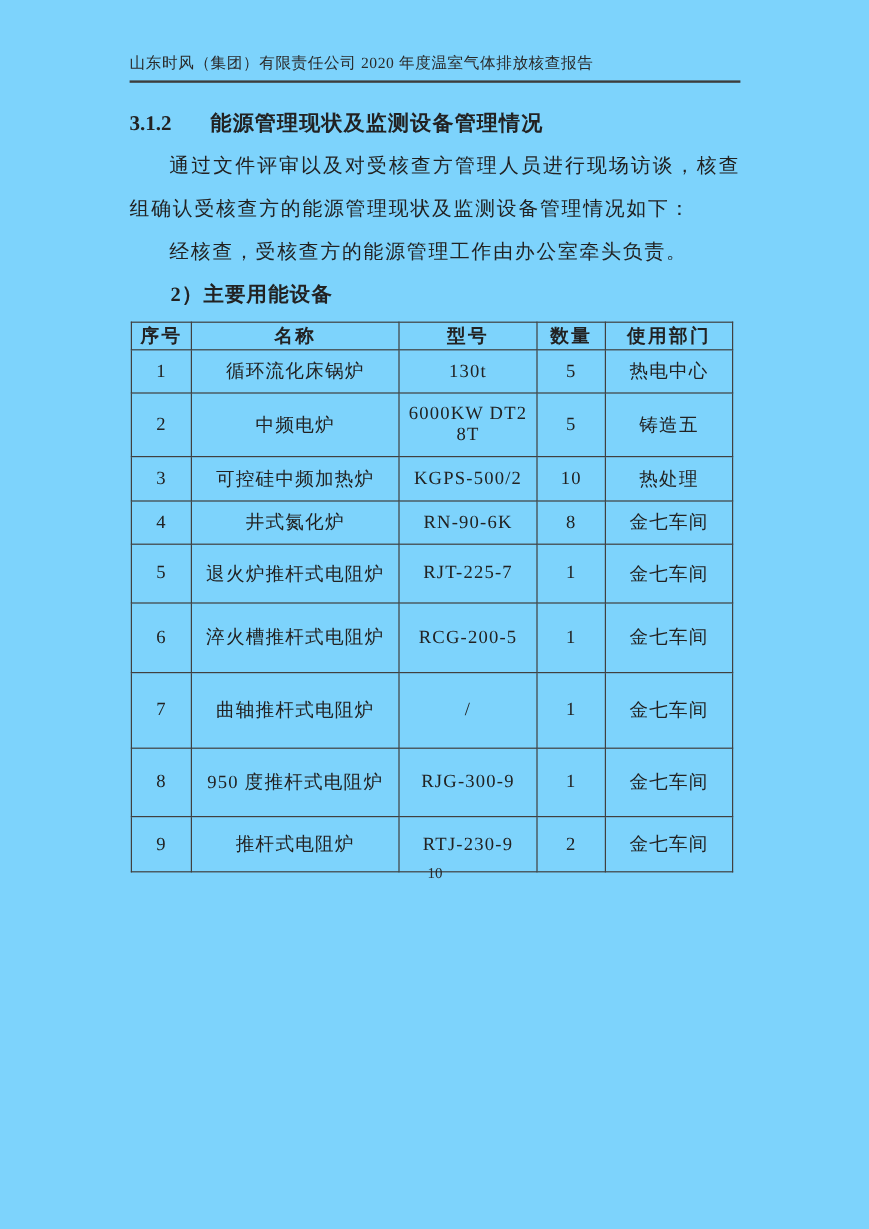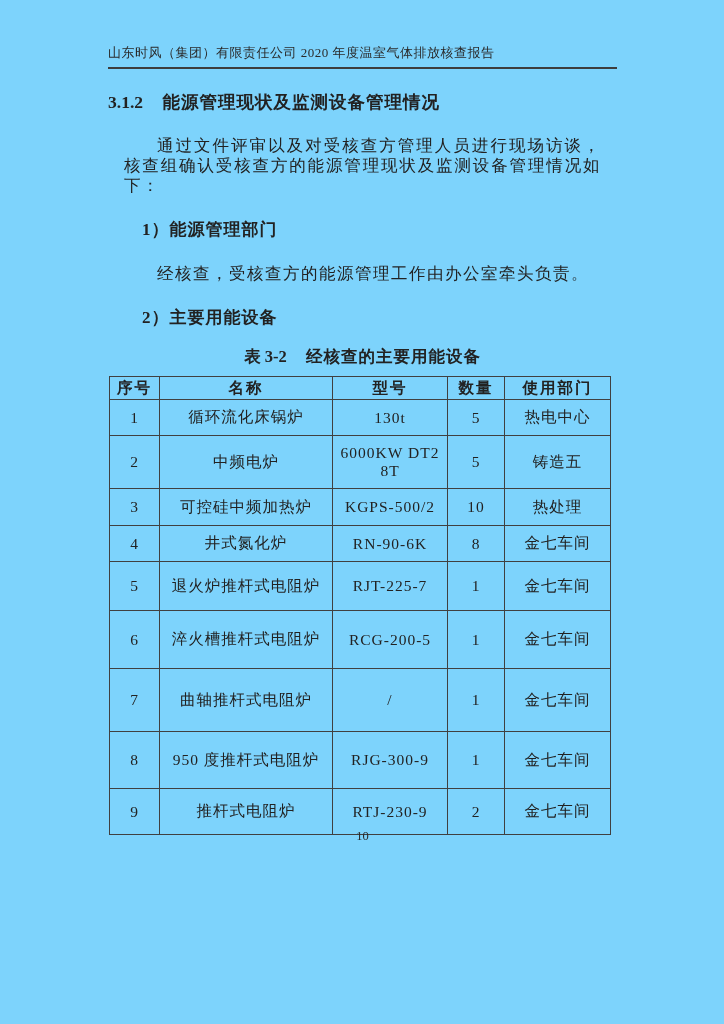--- a/index.html
+++ b/index.html
@@ -34,25 +34,25 @@
     left: 108px; top: 84px;
     width: 509px;
   }
   .section-heading {
     font-weight: bold;
     font-size: 17.5px;
     line-height: 36px;
     letter-spacing: 1px;
     white-space: nowrap;
   }
-  .section-heading .sec-num { margin-right: 14px; letter-spacing: 0; font-family: Liberation Serif, serif; }
+  .section-heading .sec-num { margin-right: 27px; letter-spacing: 0; font-family: Liberation Serif, serif; }
   p.body-par {
-    margin: 16px;
+    margin: 0;
     font-size: 16.5px;
-    line-height: 20px;
+    line-height: 36px;
     letter-spacing: 1.5px;
     text-align: justify;
     text-indent: 2em;
   }
   .sub-heading {
     font-weight: bold;
     font-size: 17px;
     line-height: 36px;
     letter-spacing: 1px;
     padding-left: 2em;
@@ -102,31 +102,26 @@
 
   <div class="content">
 
     <div class="section-heading">
       <span class="sec-num">3.1.2</span>
       <span>能源管理现状及监测设备管理情况</span>
     </div>
 
     <p class="body-par">通过文件评审以及对受核查方管理人员进行现场访谈，核查组确认受核查方的能源管理现状及监测设备管理情况如下：</p>
 
-    <div class="sub-heading">1）能源管理部门</div>
 
     <p class="body-par">经核查，受核查方的能源管理工作由办公室牵头负责。</p>
 
     <div class="sub-heading">2）主要用能设备</div>
 
 
-    <div class="table-caption">
-      <span class="cap-label">表 3-2</span>
-      <span>经核查的主要用能设备</span>
-    </div>
 
     <table class="device-table">
       <colgroup>
         <col style="width:50px">
           <col style="width:173px">
           <col style="width:115px">
           <col style="width:57px">
           <col style="width:106px">
       </colgroup>
       <thead>

